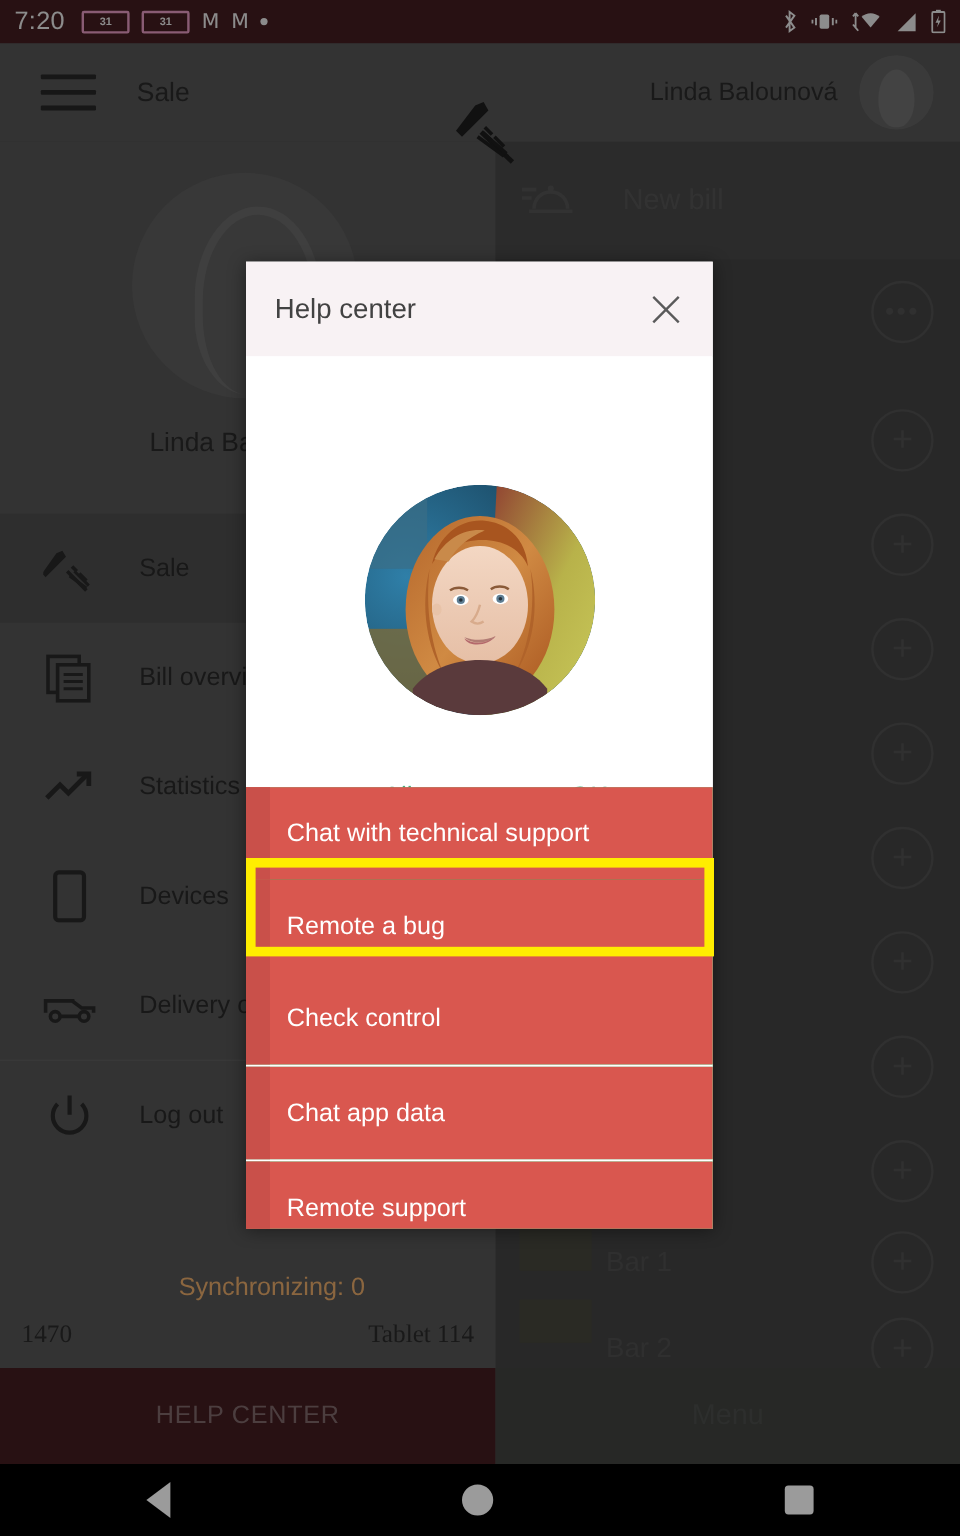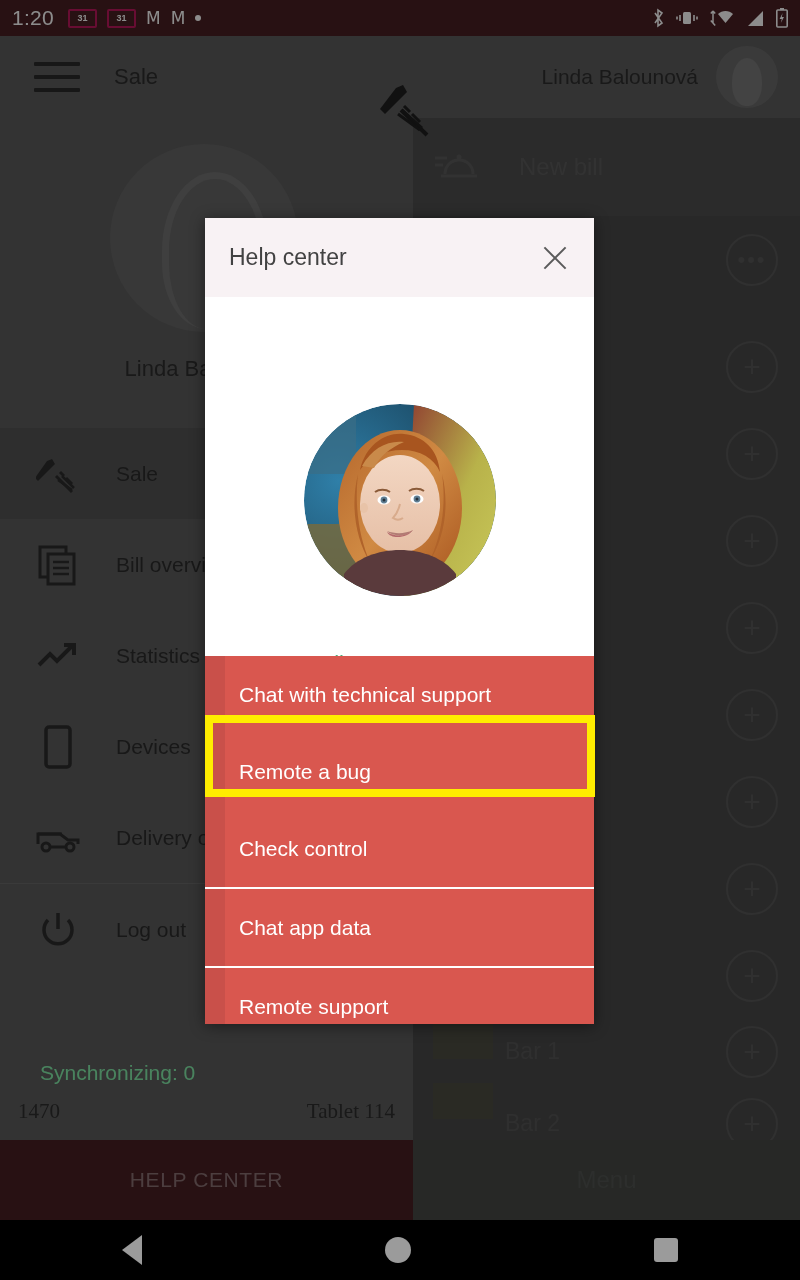--- a/index.html
+++ b/index.html
@@ -7,21 +7,21 @@
     font-family:"Liberation Sans", sans-serif; }
 
   #screen { position:relative; width:800px; height:1280px; overflow:hidden; background:#5d5d5d; }
 
   
   #statusbar { position:absolute; left:0; top:0; width:800px; height:36px;
     background:#4a2023; display:flex; align-items:center; padding:0 12px; }
   #statusbar .time { color:#fff; font-size:21px; letter-spacing:.3px; margin-right:14px; }
   .sb-icons-left { display:flex; align-items:center; gap:10px; }
   .sb-icons-right { display:flex; align-items:center; gap:11px; margin-left:auto; }
-  .cal-ico { width:29px; height:19px; border:2px solid #be185d; border-radius:2px;
+  .cal-ico { width:40px; height:19px; border:2px solid #f9a8d4; border-radius:2px;
     color:#fff; font-size:9px; line-height:15px; text-align:center; font-weight:bold; }
   .m-ico { color:#fff; font-size:17px; line-height:17px; font-family:"DejaVu Sans",sans-serif;}
   .dot-ico { width:6px; height:6px; border-radius:50%; background:#fff; }
   .svgw { display:block; }
 
   
   #appbar { position:absolute; left:0; top:36px; width:800px; height:82px;
     background:#5d5d5d; display:flex; align-items:center; }
   #hamburger { margin-left:34px; width:46px; height:30px; display:flex; flex-direction:column;
     justify-content:space-between; }
@@ -56,21 +56,21 @@
   #drawer-head .big-av::after { content:""; position:absolute; left:52px; top:28px; width:92px; height:150px;
     border-radius:50% 50% 42% 42%; border:7px solid #737373; border-bottom:none; }
   #drawer-head .dname { position:absolute; left:0; top:238px; width:413px; text-align:center;
     color:#2f2f2f; font-size:22px; }
   .nav-item { height:91px; display:flex; align-items:center; }
   .nav-item.selected { background:#555555; }
   .nav-item .ni-ico { width:52px; margin-left:32px; display:flex; justify-content:center; }
   .nav-item .ni-lbl { color:#2d2d2d; font-size:21px; margin-left:32px; white-space:nowrap; }
   .nav-div { height:1px; background:#6a6a6a; margin:0 0; }
   #drawer-foot { position:absolute; left:0; bottom:0; width:413px; }
-  #drawer-foot .sync { color:#86efac; font-size:21px; padding-top:6px;padding-left:40px; }
+  #drawer-foot .sync { text-align:center; color:#fdba74; font-size:21px; padding-top:6px;padding-left:40px; }
   #drawer-foot .ids { display:flex; justify-content:space-between; padding:14px 18px 16px 18px;
     color:#2f2f2f; font-size:21px;font-family:Liberation Serif, serif; }
 
   
   #bottombar { position:absolute; left:0; top:1140px; width:800px; height:80px; display:flex; }
   #helpcenter-btn { width:413px; height:80px; background:#4a2023; display:flex; align-items:center;
     justify-content:center; color:#8a7174; font-size:21px; letter-spacing:.6px; }
   #menu-btn { flex:1; height:80px; background:#474a46; display:flex; align-items:center;
     justify-content:center; color:#525552; font-size:24px; }
 
@@ -280,21 +280,21 @@
           <path d="M10 4l7-3 4 7-22 22-5-5z" fill="#1f1f1f" transform="translate(8,2)"></path>
           <path d="M23 28l26 25" stroke="#1f1f1f" stroke-width="4" fill="none"></path>
           <path d="M26 24l6 6M34 32l8 8M20 32l22 16M24 28l20 18" stroke="#1f1f1f" stroke-width="3" fill="none"></path>
         </svg>
     </span>
     <span class="user">Linda Balounová</span>
     <div class="avatar"></div>
   </div>
 
   <div id="statusbar">
-    <span class="time">1:20</span>
+    <span class="time">7:20</span>
     <div class="sb-icons-left">
       <span class="cal-ico">31</span>
       <span class="cal-ico">31</span>
       <span class="m-ico">M</span>
       <span class="m-ico">M</span>
       <span class="dot-ico"></span>
     </div>
     <div class="sb-icons-right">
       <span>
         <svg class="svgw" width="13" height="20" viewBox="0 0 13 20">

